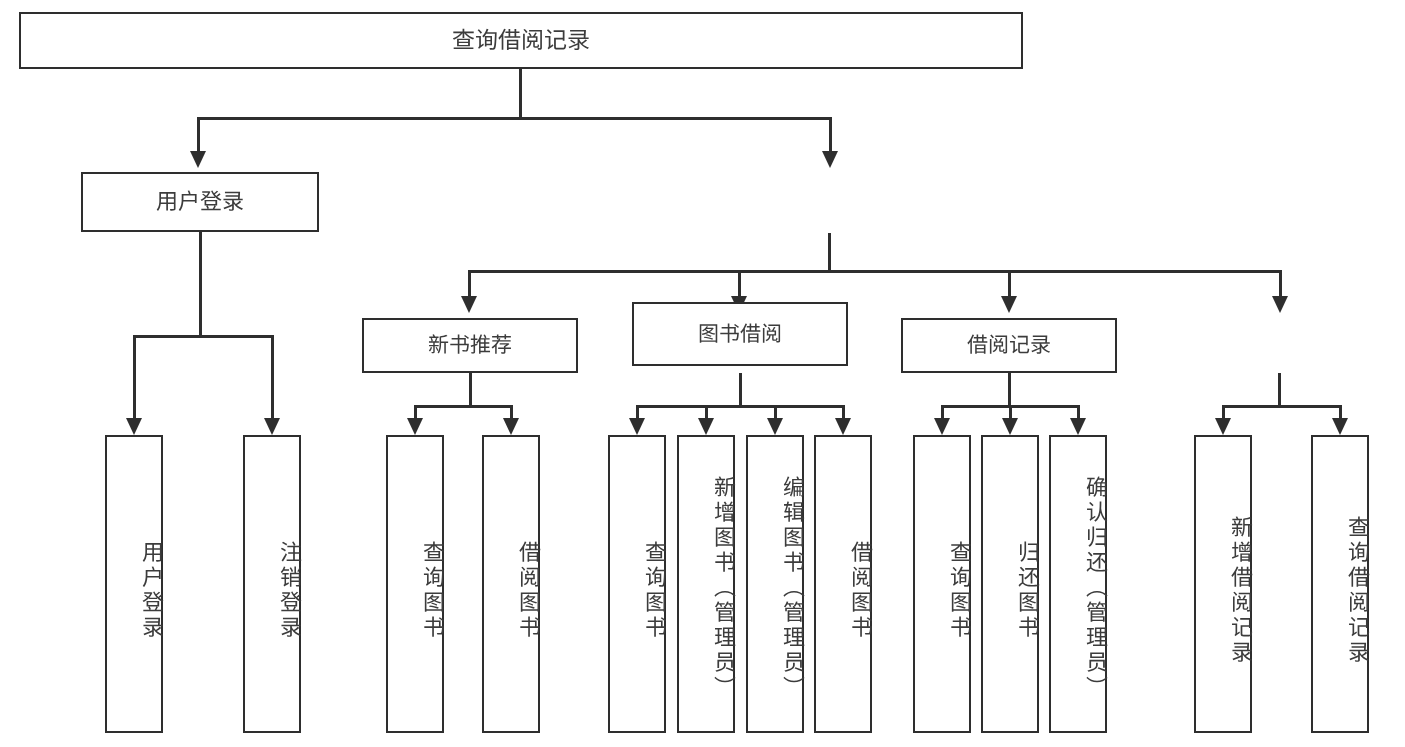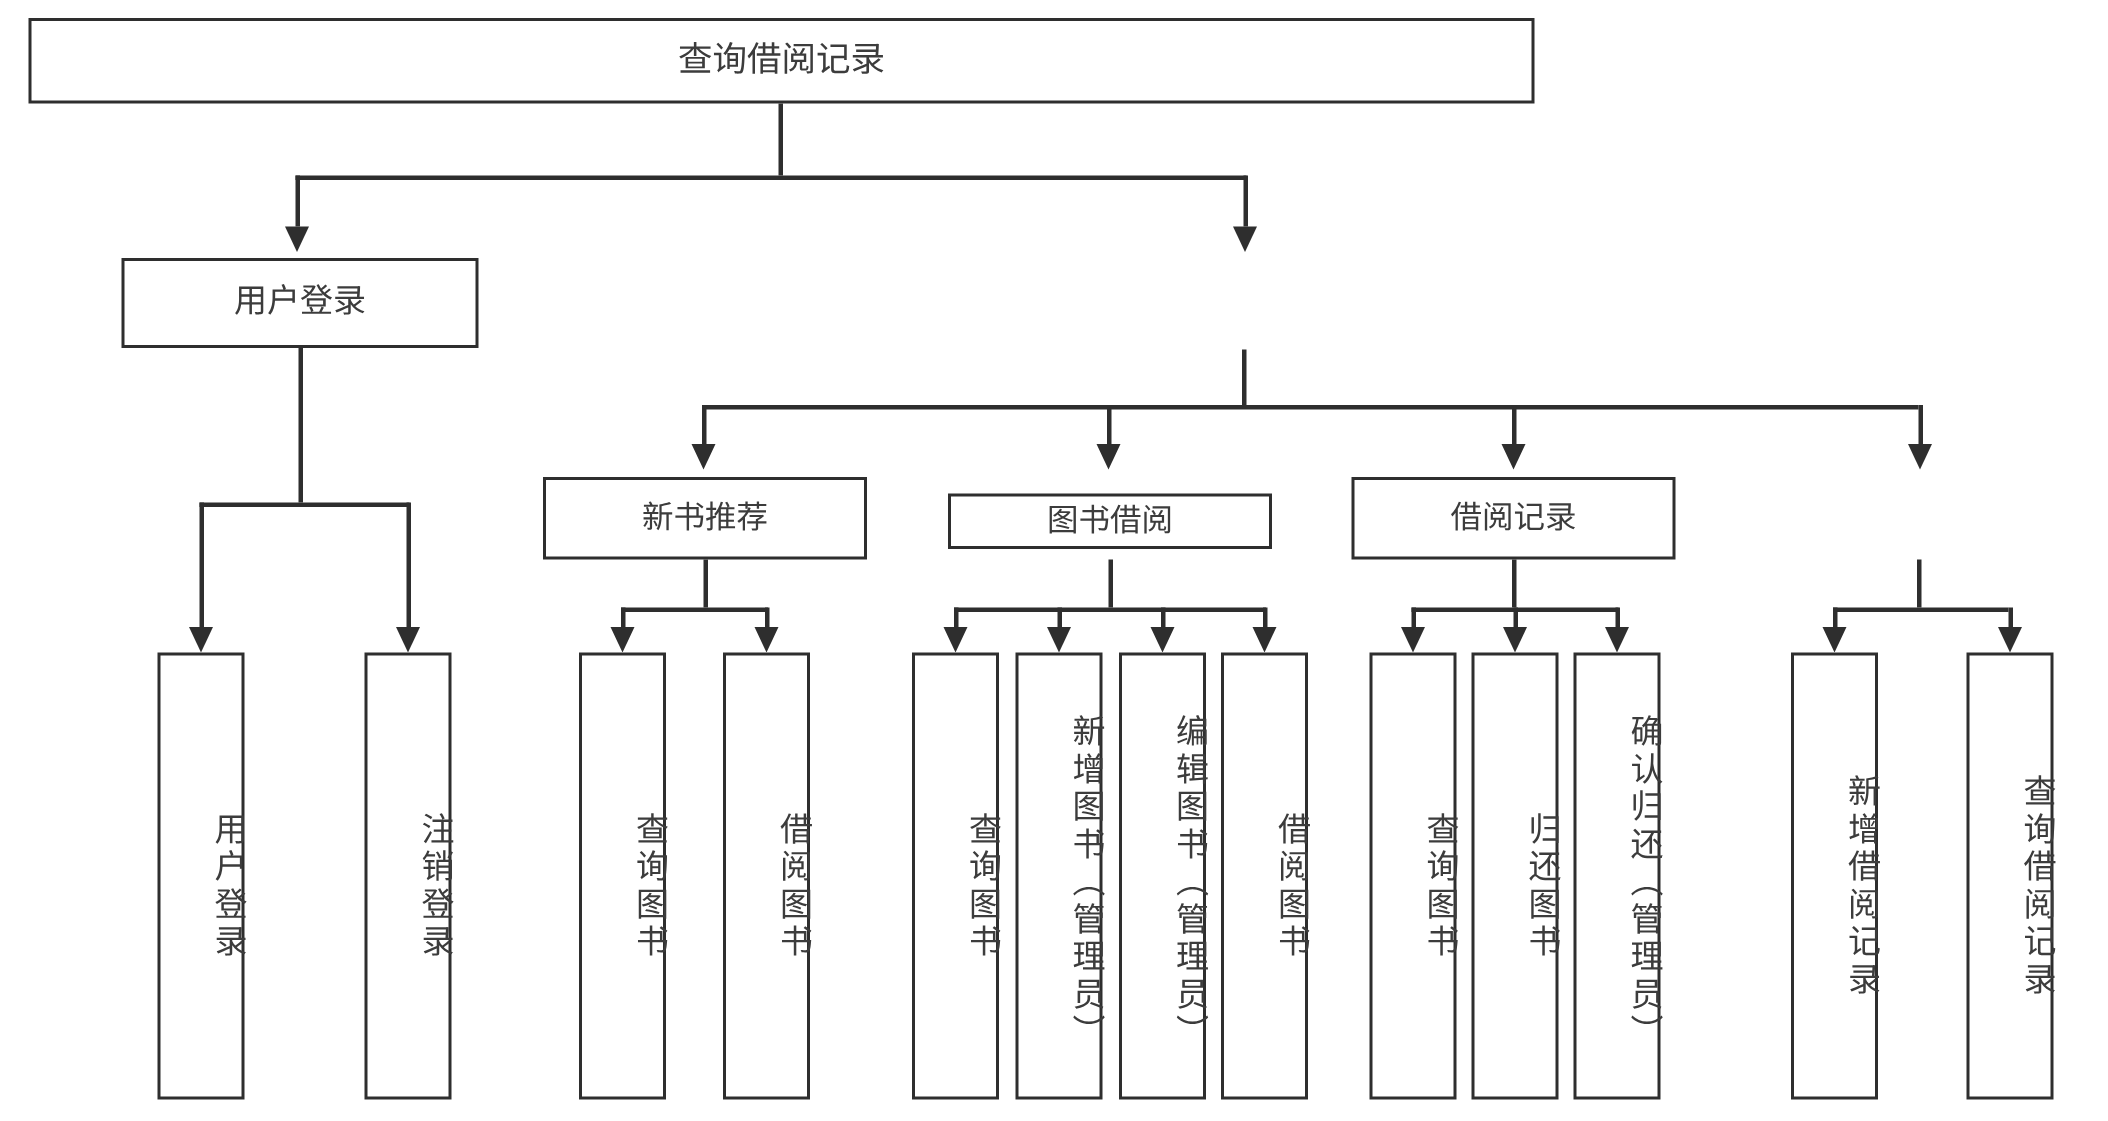--- a/index.html
+++ b/index.html
@@ -112,21 +112,21 @@
   <div class="vline" style="left:468px;top:270px;height:26px;"></div>
   <div class="arrow" style="left:461px;top:296px;"></div>
   <div class="vline" style="left:738px;top:270px;height:26px;"></div>
   <div class="arrow" style="left:731px;top:296px;"></div>
   <div class="vline" style="left:1008px;top:270px;height:26px;"></div>
   <div class="arrow" style="left:1001px;top:296px;"></div>
   <div class="vline" style="left:1279px;top:270px;height:26px;"></div>
   <div class="arrow" style="left:1272px;top:296px;"></div>
 
   <div class="node lvl2" style="left:362px;top:318px;width:216px;height:55px;">新书推荐</div>
-  <div class="node lvl2" style="left:632px;top:329px;width:216px;height:37px;">图书借阅</div>
+  <div class="node lvl2" style="left:632px;top:302px;width:216px;height:64px;">图书借阅</div>
   <div class="node lvl2" style="left:901px;top:318px;width:216px;height:55px;">借阅记录</div>
 
   <div class="vline" style="left:469px;top:373px;height:32px;"></div>
   <div class="hline" style="left:414px;top:405px;width:98px;"></div>
   <div class="vline" style="left:414px;top:405px;height:13px;"></div>
   <div class="arrow" style="left:407px;top:418px;"></div>
   <div class="vline" style="left:510px;top:405px;height:13px;"></div>
   <div class="arrow" style="left:503px;top:418px;"></div>
 
   <div class="vline" style="left:739px;top:373px;height:32px;"></div>

